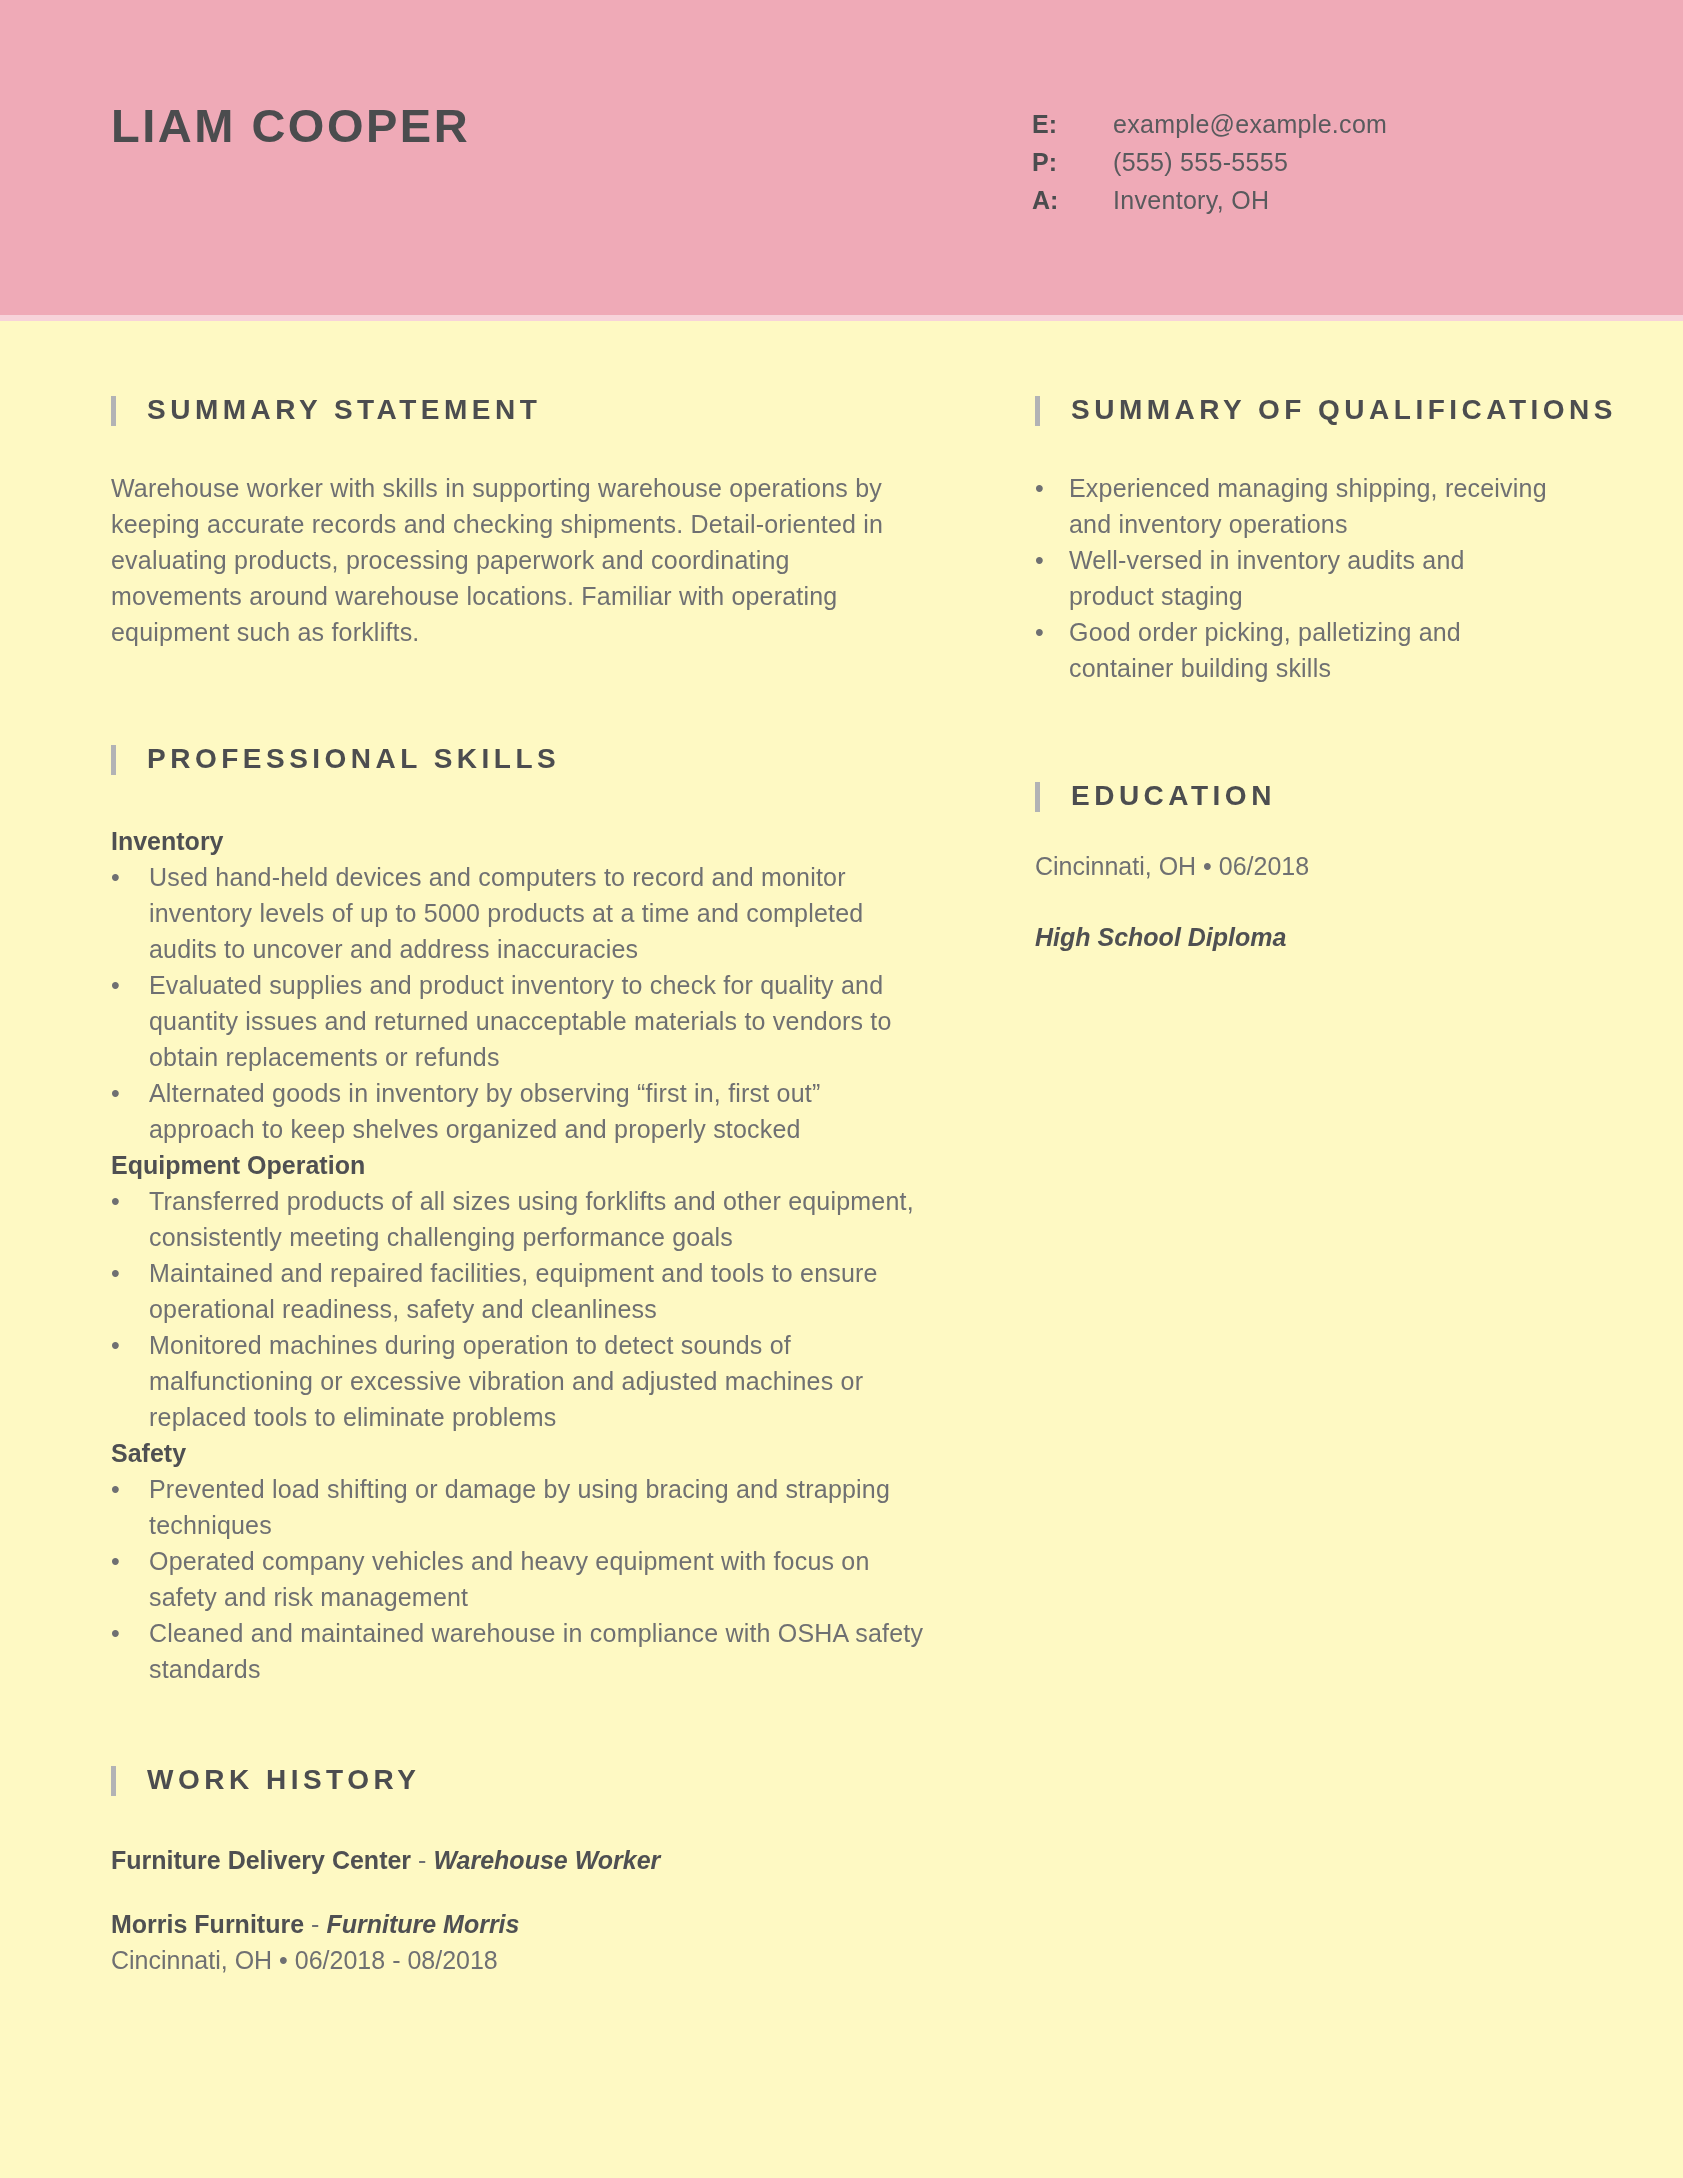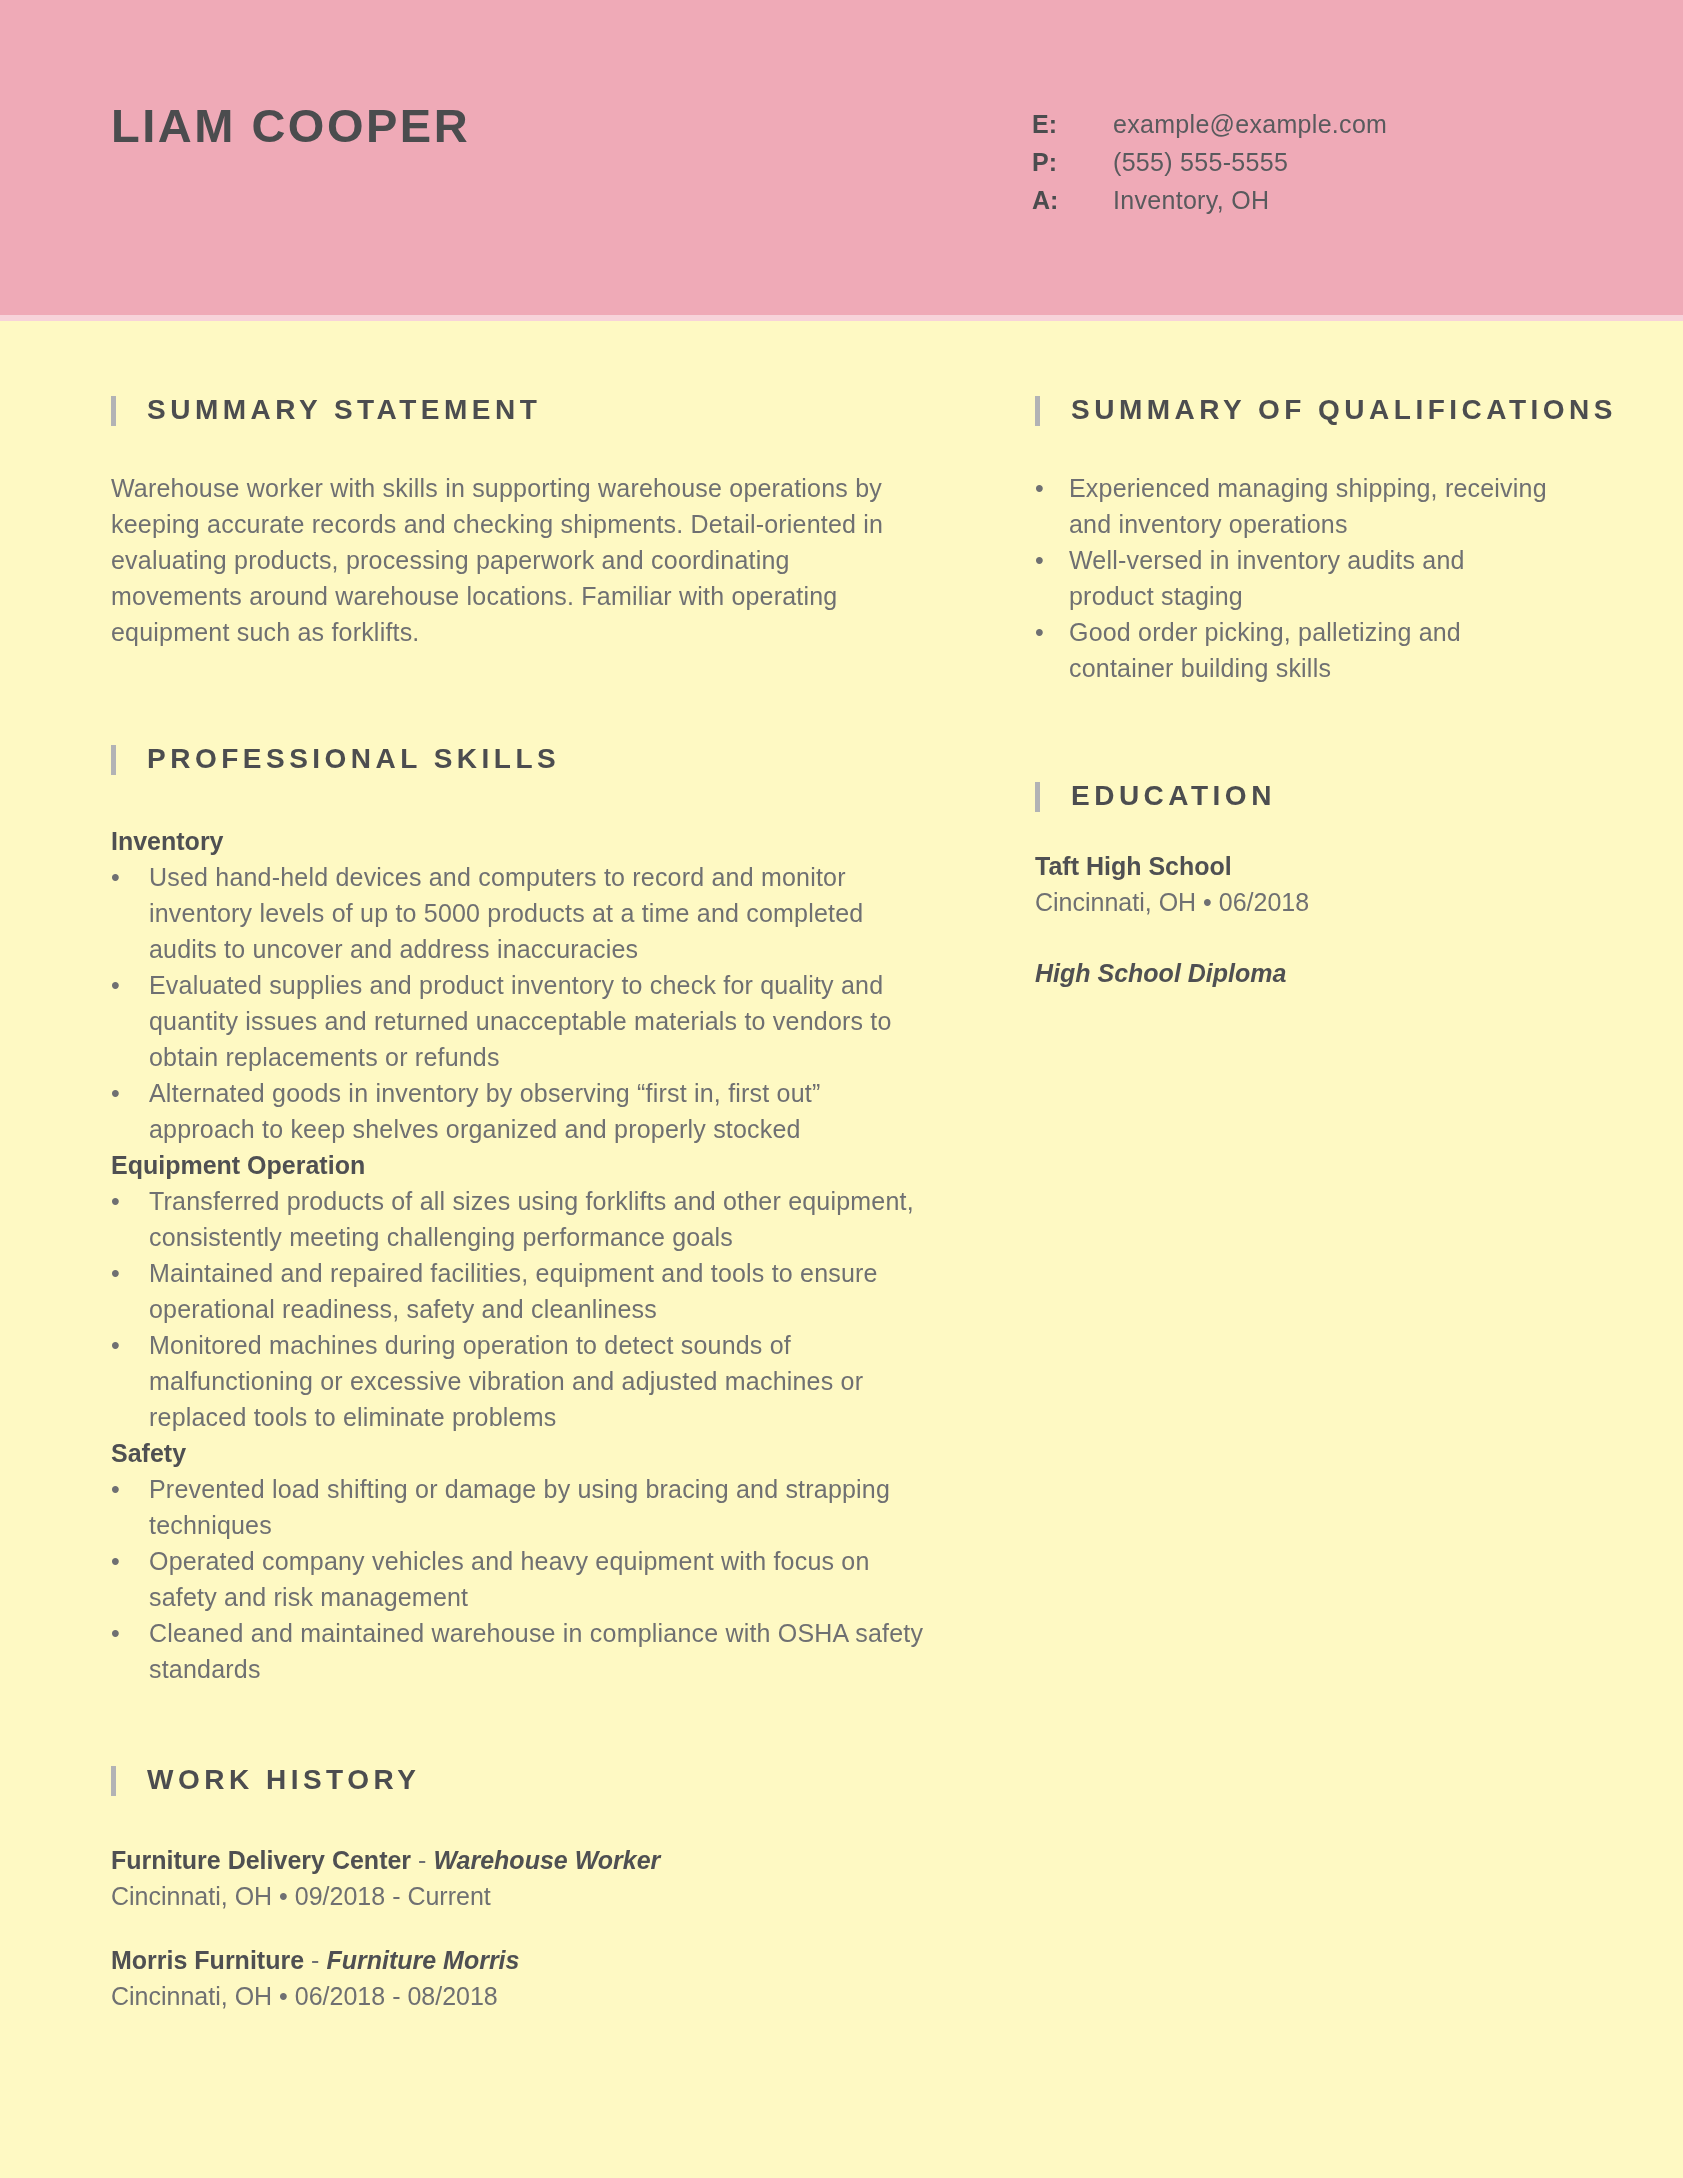--- a/index.html
+++ b/index.html
@@ -152,21 +152,20 @@
   <div class="section sec-work">
     <div class="section-heading">
       <div class="heading-bar"></div>
       <div class="heading-text">WORK HISTORY</div>
     </div>
 
     <div class="job job-first">
       <div class="job-title-line">
         <span class="job-company">Furniture Delivery Center</span><span class="job-sep">-</span><span class="job-role">Warehouse Worker</span>
       </div>
-      <div class="job-meta">Cincinnati, OH  •  09/2018 - Current</div>
     </div>
 
     <div class="job job-next">
       <div class="job-title-line">
         <span class="job-company">Morris Furniture</span><span class="job-sep">-</span><span class="job-role">Furniture Morris</span>
       </div>
       <div class="job-meta">Cincinnati, OH  •  06/2018 - 08/2018</div>
     </div>
   </div>
 
@@ -190,20 +189,19 @@
       </div>
     </div>
   </div>
 
   <div class="section sec-edu">
     <div class="section-heading">
       <div class="heading-bar"></div>
       <div class="heading-text">EDUCATION</div>
     </div>
     <div class="edu-content">
-      <div class="edu-school">Taft High School</div>
       <div class="edu-meta">Cincinnati, OH  •  06/2018</div>
       <div class="edu-degree">High School Diploma</div>
     </div>
   </div>
 
 </div>
 
 
 </body></html>

